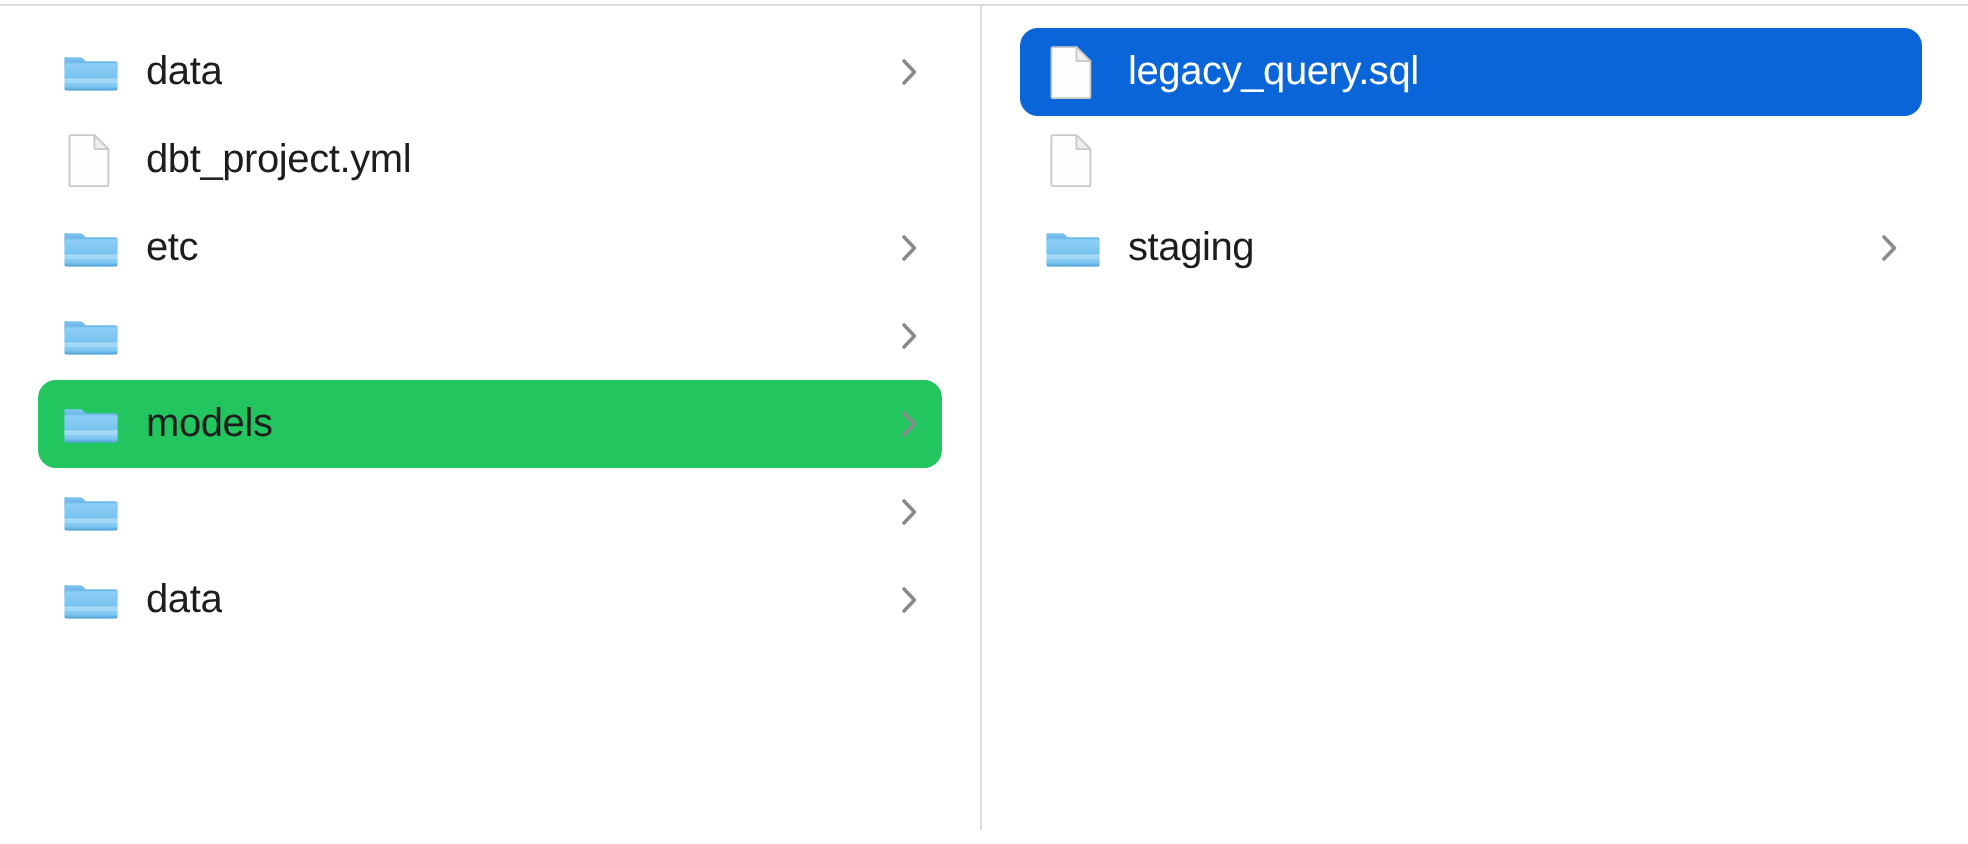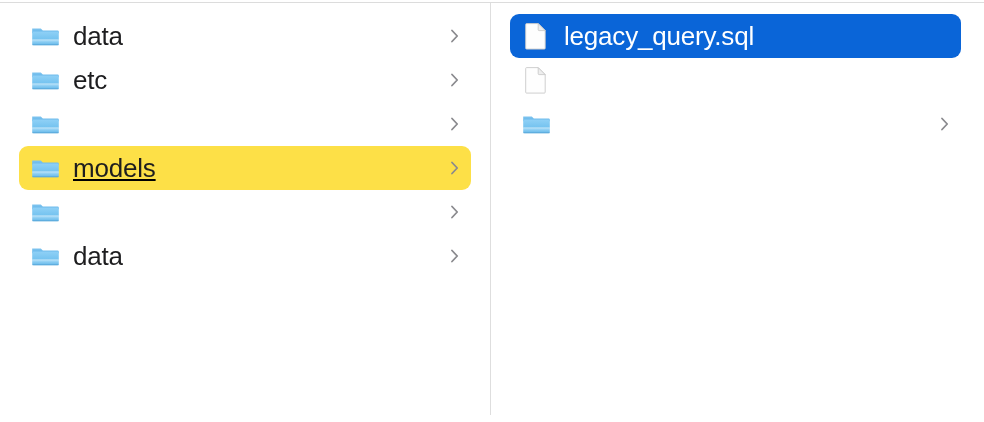--- a/index.html
+++ b/index.html
@@ -65,34 +65,34 @@
     margin: 0 19px 0 19px;
     display: flex;
     align-items: center;
     border-radius: 9px;
     box-sizing: border-box;
     padding-left: 11px;
     padding-right: 10px;
   }
   .col-1 .row { margin-left: 19px; margin-right: 23px; }
 
-  .row.sel-inactive { background: #fde047; text-decoration: underline; }
+  .row.sel-inactive { background: #22c55e; }
   .row.sel-active   { background: #0a65d8; }
 
   .icon-wrap {
     width: 30px;
     height: 30px;
     flex: 0 0 30px;
     position: relative;
     display: block;
   }
 
   .label {
     margin-left: 13px;
-    font-size: 26px;
+    font-size: 20px;
     line-height: 30px;
     color: #1d1d1f;
     letter-spacing: -0.2px;
     white-space: nowrap;
     overflow: hidden;
     text-overflow: ellipsis;
   }
   .row.sel-active .label { color: #ffffff; }
 
   .chevron {
@@ -138,20 +138,28 @@
             </svg></span>
           <span class="label">data</span>
           <span class="chevron">
             <svg width="12" height="20" viewBox="0 0 12 20" xmlns="http://www.w3.org/2000/svg">
               <path d="M3 4.5 L8.2 10 L3 15.5" fill="none" stroke="#8a8a8e" stroke-width="1.8" stroke-linecap="round" stroke-linejoin="round"></path>
             </svg>
           </span>
         </div>
         <div class="row">
           <span class="icon-wrap"><svg width="30" height="30" viewBox="0 0 30 30" xmlns="http://www.w3.org/2000/svg">
+              <path d="M5.6 2.6 h11.6 l7.0 7.0 v17.6 a0.9 0.9 0 0 1 -0.9 0.9 H5.6 a0.9 0.9 0 0 1 -0.9 -0.9 V3.5 A0.9 0.9 0 0 1 5.6 2.6 Z" fill="#fefefe" stroke="#c9c9c9" stroke-width="0.9"></path>
+              <path d="M17.2 2.6 v6.1 a0.9 0.9 0 0 0 0.9 0.9 h6.1 Z" fill="#eeeeee" stroke="#c9c9c9" stroke-width="0.9" stroke-linejoin="round"></path>
+            </svg></span>
+          <span class="label">dbt_project.yml</span>
+          <span class="spacer"></span>
+        </div>
+        <div class="row">
+          <span class="icon-wrap"><svg width="30" height="30" viewBox="0 0 30 30" xmlns="http://www.w3.org/2000/svg">
               <defs>
                 <linearGradient id="fbk" x1="0" y1="0" x2="0" y2="1">
                   <stop offset="0" stop-color="#7fc4ef"></stop>
                   <stop offset="1" stop-color="#5fb3e8"></stop>
                 </linearGradient>
                 <linearGradient id="ffr" x1="0" y1="0" x2="0" y2="1">
                   <stop offset="0" stop-color="#8fd0f6"></stop>
                   <stop offset="0.62" stop-color="#72c2ef"></stop>
                   <stop offset="0.66" stop-color="#9ad6f7"></stop>
                   <stop offset="1" stop-color="#63b6e8"></stop>
@@ -309,20 +317,21 @@
                   <stop offset="0.66" stop-color="#9ad6f7"></stop>
                   <stop offset="1" stop-color="#63b6e8"></stop>
                 </linearGradient>
               </defs>
               <path d="M2.2 7.6 h8.6 l2.0 2.0 h14.9 a1.1 1.1 0 0 1 1.1 1.1 v1.6 H2.2 Z" fill="url(#fbk)"></path>
               <rect x="2.2" y="10.6" width="26.6" height="13.6" rx="1.3" fill="url(#ffr)"></rect>
               <rect x="2.2" y="18.2" width="26.6" height="0.9" fill="#ffffff" opacity="0.42"></rect>
               <rect x="2.2" y="19.1" width="26.6" height="1.1" fill="#ffffff" opacity="0.2"></rect>
               <rect x="2.2" y="23.2" width="26.6" height="1.0" rx="0.5" fill="#4f9ccd" opacity="0.55"></rect>
             </svg></span>
+          <span class="label">staging</span>
           <span class="chevron">
             <svg width="12" height="20" viewBox="0 0 12 20" xmlns="http://www.w3.org/2000/svg">
               <path d="M3 4.5 L8.2 10 L3 15.5" fill="none" stroke="#8a8a8e" stroke-width="1.8" stroke-linecap="round" stroke-linejoin="round"></path>
             </svg>
           </span>
         </div>
       </div>
   </div>
 
 </div>

